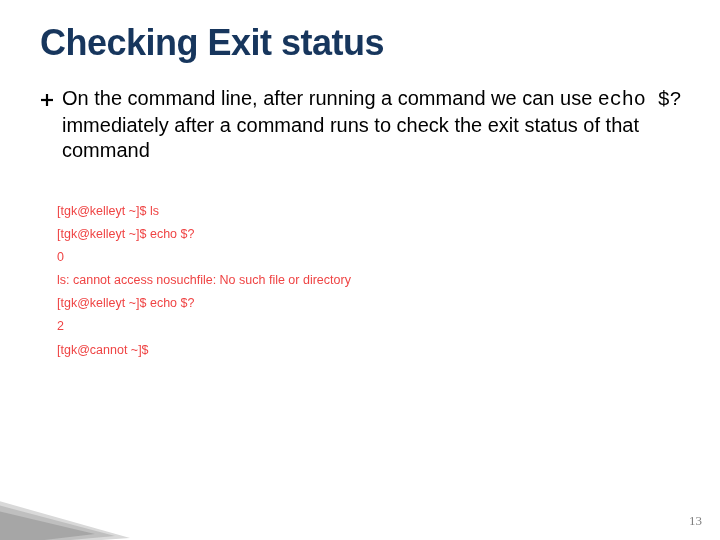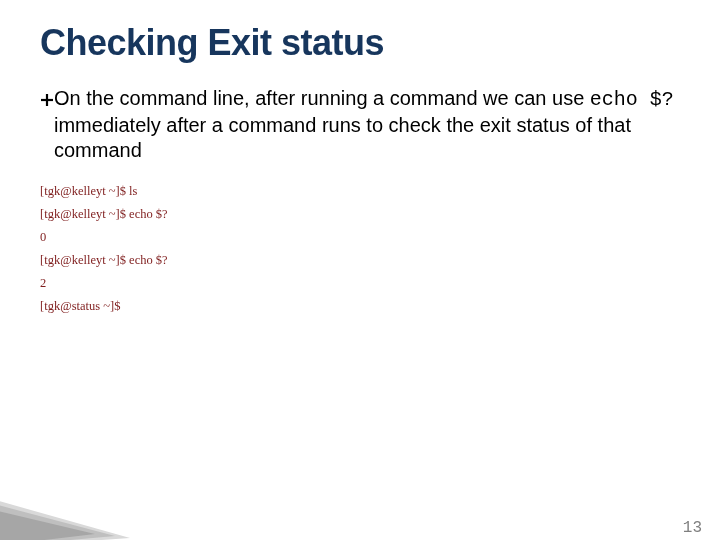--- a/index.html
+++ b/index.html
@@ -18,22 +18,22 @@
     font-size: 36px;
     font-weight: 700;
     color: #17365d;
     font-family: "Segoe UI", Verdana, sans-serif;
     letter-spacing: -0.5px;
     margin-bottom: 22px;
   }
   .bullet-row {
     display: flex;
     align-items: flex-start;
-    gap: 0;
-    margin-bottom: 16px;
+    gap: 8px;
+    margin-bottom: 36px;
   }
   .bullet-icon {
     flex: 0 0 auto;
     width: 14px;
     height: 24px;
     display: flex;
     align-items: center;
     justify-content: center;
     color: #000;
     font-size: 18px;
@@ -44,34 +44,34 @@
     font-size: 20px;
     line-height: 1.28;
     color: #000;
     font-family: Verdana, Geneva, sans-serif;
     font-weight: 400;
   }
   .bullet-text .mono {
     font-family: "Courier New", monospace;
   }
   .code-block {
-    margin-left: 0;
-    font-family: Liberation Serif, serif;
+    margin-left: 17px;
+    font-family: Liberation Sans, sans-serif;
     font-size: 12.5px;
     line-height: 1.85;
-    color: #7f1d1d;
+    color: #ef4444;
     white-space: pre;
   }
   .page-num {
     position: absolute;
-    bottom: 3px;
+    bottom: 11px;
     right: 18px;
-    font-size: 16px;
+    font-size: 13px;
     color: #7f7f7f;
-    font-family: Liberation Mono, monospace;
+    font-family: Liberation Serif, serif;
   }
   .wedge {
     position: absolute;
     left: -40px;
     bottom: -10px;
     width: 200px;
     height: 60px;
     pointer-events: none;
   }
 </style>
@@ -84,21 +84,21 @@
   <div class="bullet-row">
     <div class="bullet-icon">
       <svg width="12" height="12" viewBox="0 0 12 12">
         <line x1="6" y1="0" x2="6" y2="12" stroke="#000" stroke-width="2.2"></line>
         <line x1="0" y1="6" x2="12" y2="6" stroke="#000" stroke-width="2.2"></line>
       </svg>
     </div>
     <div class="bullet-text"><span>On the command line, after running a command we can use </span><span class="mono">echo $?</span><span> immediately after a command runs to check the exit status of that command</span></div>
   </div>
 
-  <div class="code-block"><div>[tgk@kelleyt ~]$ ls</div><div>[tgk@kelleyt ~]$ echo $?</div><div>0</div><div>[tgk@kelleyt ~]$ echo $?</div><div>2</div><div>[tgk@status ~]$</div></div>
+  <div class="code-block"><div>[tgk@kelleyt ~]$ ls</div><div>[tgk@kelleyt ~]$ echo $?</div><div>0</div><div>ls: cannot access nosuchfile: No such file or directory</div><div>[tgk@kelleyt ~]$ echo $?</div><div>2</div><div>[tgk@cannot ~]$</div></div>
 </div>
 
 <svg class="wedge" viewBox="0 0 200 60" preserveAspectRatio="none">
   <polygon points="0,0 170,48 0,60" fill="#d9d9d9"></polygon>
   <polygon points="0,5 155,46 0,60" fill="#bfbfbf"></polygon>
   <polygon points="0,12 135,44 0,60" fill="#a6a6a6"></polygon>
 </svg>
 
 <div class="page-num">13</div>
 

